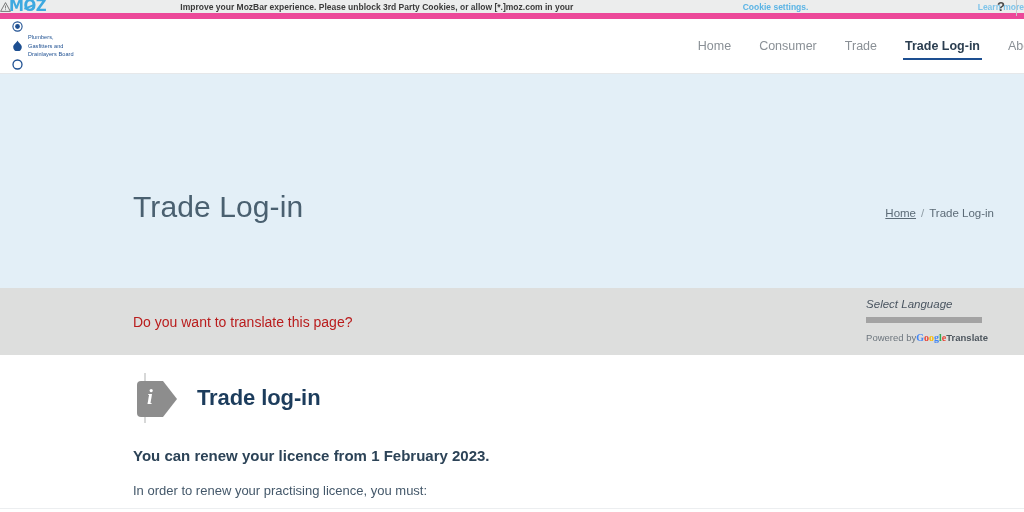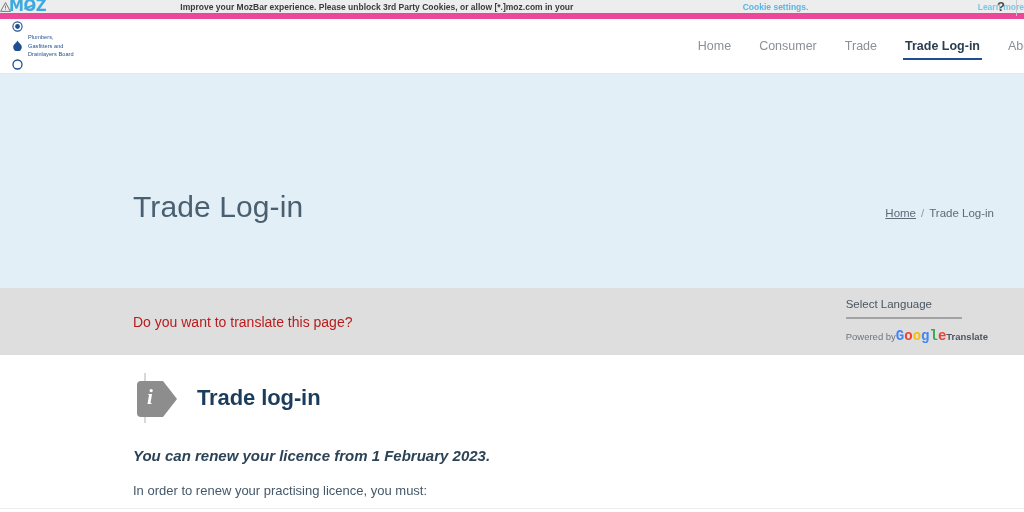--- a/index.html
+++ b/index.html
@@ -213,32 +213,33 @@
     top: 10px;
     display: flex;
     flex-direction: column;
     gap: 9px;
   }
   .select-language {
     font-size: 11.5px;
     color: #4a5560;
     cursor: pointer;
     padding-bottom: 7px;
-    border-bottom: 2px solid #a3a3a3;
+    border-bottom: 6px solid #a3a3a3;
     width: 116px;
+    font-style: italic;
   }
   .powered {
     font-size: 9.5px;
     color: #6d767e;
     display: flex;
     align-items: center;
     gap: 0;
     white-space: nowrap;
   }
-  .gl { font-weight: bold; font-size: 14px; font-family: Liberation Mono, monospace; }
+  .gl { font-weight: bold; font-size: 10px; font-family: Liberation Serif, serif; }
   .gl .b { color: #4285f4; } .gl .r { color: #ea4335; }
   .gl .y { color: #fbbc05; } .gl .g { color: #34a853; }
   .tr-word { font-weight: bold; color: #4d565e; font-size: 9.5px; }
 
   
   .content {
     position: relative;
     background: #ffffff;
     height: 157px;
     padding-left: 133px;
@@ -275,21 +276,20 @@
     font-size: 22px;
     font-weight: bold;
     color: #1c3c5c;
     letter-spacing: -0.1px;
   }
   .lede {
     margin-top: 24px;
     font-size: 15px;
     font-weight: bold;
     color: #2c4357;
-    font-style: italic;
   }
   .para {
     margin-top: 19px;
     font-size: 13px;
     color: #44586a;
   }
   .bottom-rule {
     position: absolute;
     left: 0; right: 0;
     bottom: 3px;

